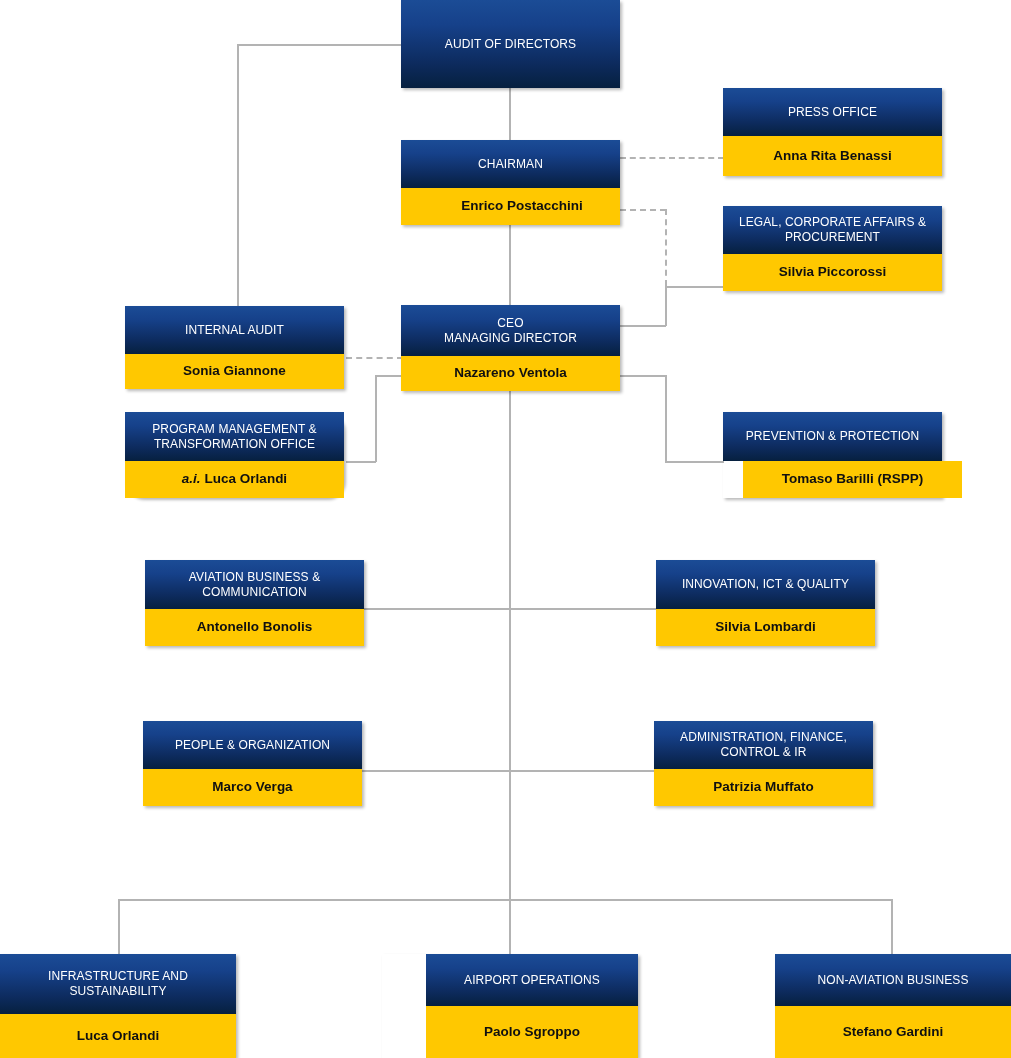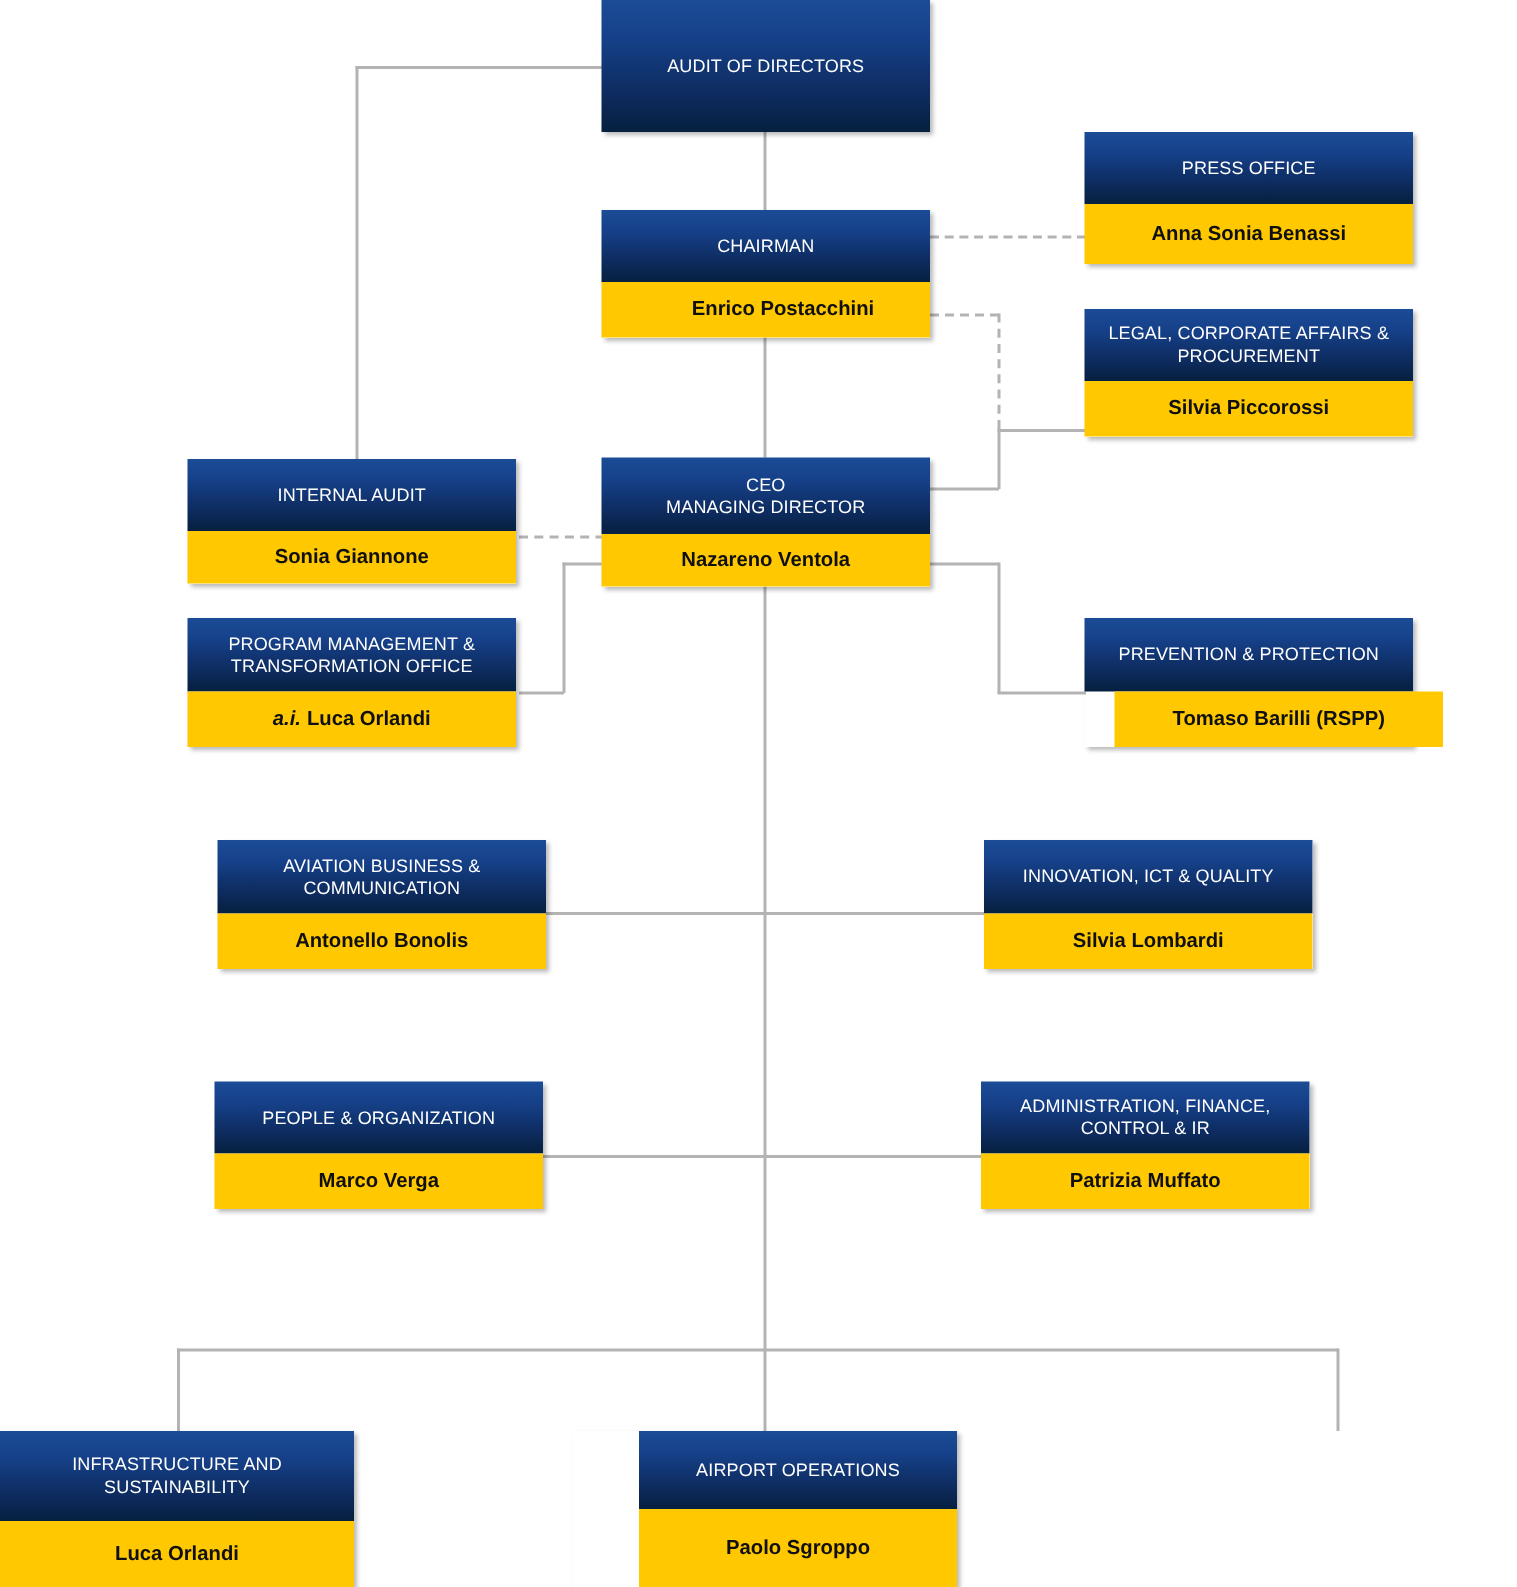--- a/index.html
+++ b/index.html
@@ -120,21 +120,21 @@
   <div class="conn v" style="left:118px; top:899px; height:55px;"></div>
   <div class="conn v" style="left:509px; top:899px; height:55px;"></div>
   <div class="conn v" style="left:891px; top:899px; height:55px;"></div>
 
   <div class="node" style="left:401px; top:0px; width:219px; height:88px;">
     <div class="title" style="height:88px;">AUDIT OF DIRECTORS</div>
   </div>
 
   <div class="node" style="left:723px; top:88px; width:219px; height:88px;">
     <div class="title" style="height:48px;">PRESS OFFICE</div>
-    <div class="name" style="height:40px;">Anna Sonia Benassi</div>
+    <div class="name" style="height:40px;">Anna Rita Benassi</div>
   </div>
 
   <div class="node" style="left:401px; top:140px; width:219px; height:85px;">
     <div class="title" style="height:48px;">CHAIRMAN</div>
     <div class="name" style="height:37px;padding-left:29px;">Enrico Postacchini</div>
   </div>
 
   <div class="node" style="left:723px; top:206px; width:219px; height:85px;">
     <div class="title" style="height:48px;">LEGAL, CORPORATE AFFAIRS &amp; PROCUREMENT</div>
     <div class="name" style="height:37px;">Silvia Piccorossi</div>
@@ -144,21 +144,21 @@
     <div class="title" style="height:48px;">INTERNAL AUDIT</div>
     <div class="name" style="height:35px;">Sonia Giannone</div>
   </div>
 
   <div class="node" style="left:401px; top:305px; width:219px; height:86px;">
     <div class="title" style="height:51px; white-space:pre-line;">CEO
 MANAGING DIRECTOR</div>
     <div class="name" style="height:35px;">Nazareno Ventola</div>
   </div>
 
-  <div class="node" style="left:125px; top:412px; width:219px; height:86px;">
+  <div class="node" style="left:125px; top:412px; width:219px; height:86px;border-radius:18px;">
     <div class="title" style="height:49px;">PROGRAM MANAGEMENT &amp; TRANSFORMATION OFFICE</div>
     <div class="name" style="height:37px;">
       <span class="ai">a.i.</span>
         <span>Luca Orlandi</span>
     </div>
   </div>
 
   <div class="node" style="left:723px; top:412px; width:219px; height:86px;">
     <div class="title" style="height:49px;">PREVENTION &amp; PROTECTION</div>
     <div class="name" style="height:37px;margin-left:20px;">Tomaso Barilli (RSPP)</div>
@@ -187,14 +187,18 @@
   <div class="node" style="left:0px; top:954px; width:236px; height:104px;">
     <div class="title" style="height:60px;">INFRASTRUCTURE AND SUSTAINABILITY</div>
     <div class="name" style="height:44px;">Luca Orlandi</div>
   </div>
 
   <div class="node" style="left:382px; top:954px; width:256px; height:104px;padding-left:44px;">
     <div class="title" style="height:52px;">AIRPORT OPERATIONS</div>
     <div class="name" style="height:52px;">Paolo Sgroppo</div>
   </div>
 
+  <div class="node" style="left:775px; top:954px; width:236px; height:104px;">
+    <div class="title" style="height:52px;">NON-AVIATION BUSINESS</div>
+    <div class="name" style="height:52px;">Stefano Gardini</div>
+  </div>
 
 </div>
 
 </body></html>

